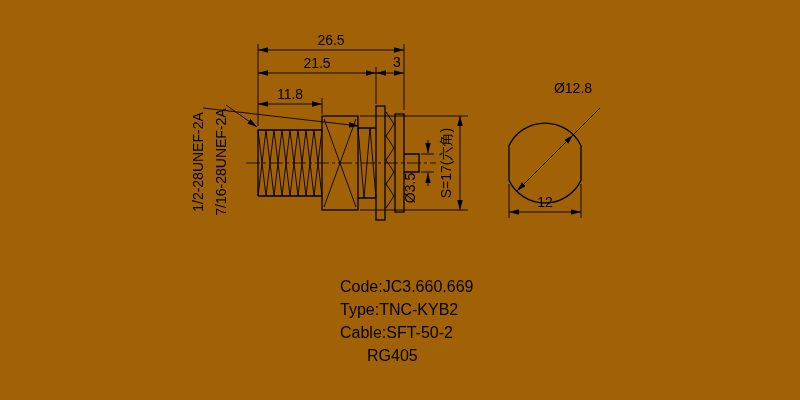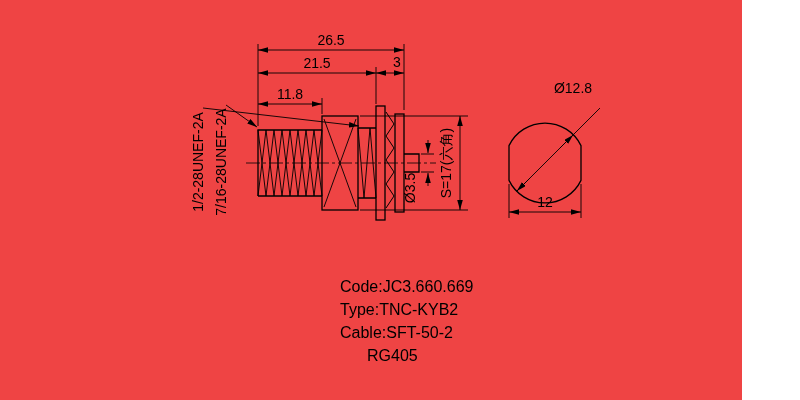--- a/index.html
+++ b/index.html
@@ -1,16 +1,16 @@
 <!DOCTYPE html>
 <html><head>
 <meta charset="utf-8">
 <style>
   html,body{margin:0;padding:0;background:#fff;}
-  .page{position:relative;width:742px;height:400px;background:#ef4444;overflow:hidden;}
+  .page{position:relative;width:800px;height:400px;background:#a16207;overflow:hidden;}
   svg{display:block;}
   text{font-family:"Liberation Sans","DejaVu Sans",sans-serif;fill:#000;}
   .dim{font-size:14px;}
   .note{font-size:16px;}
 </style>
 </head>
 <body>
 
 <div class="page">
   <svg width="800" height="400" viewBox="0 0 800 400">

